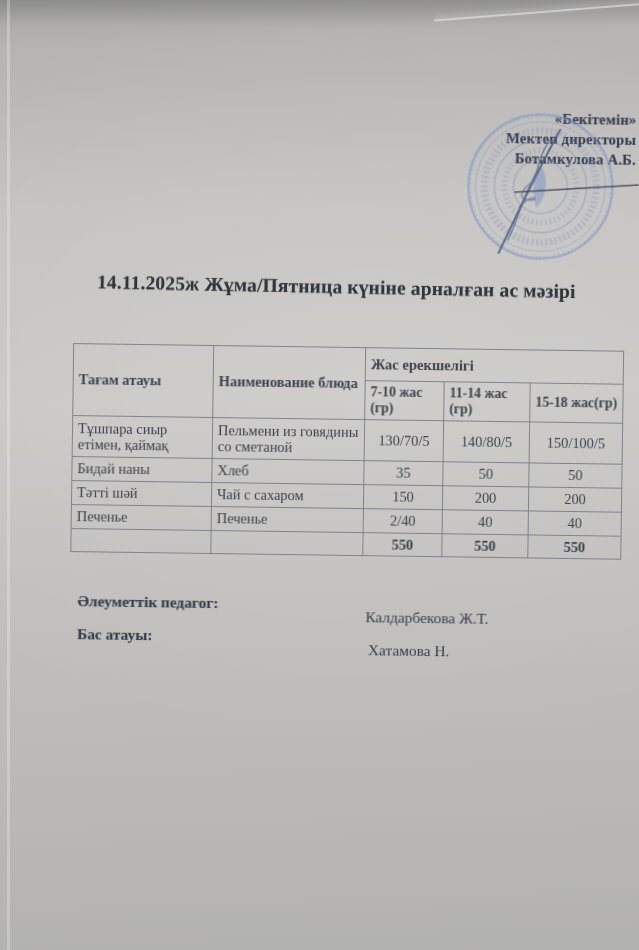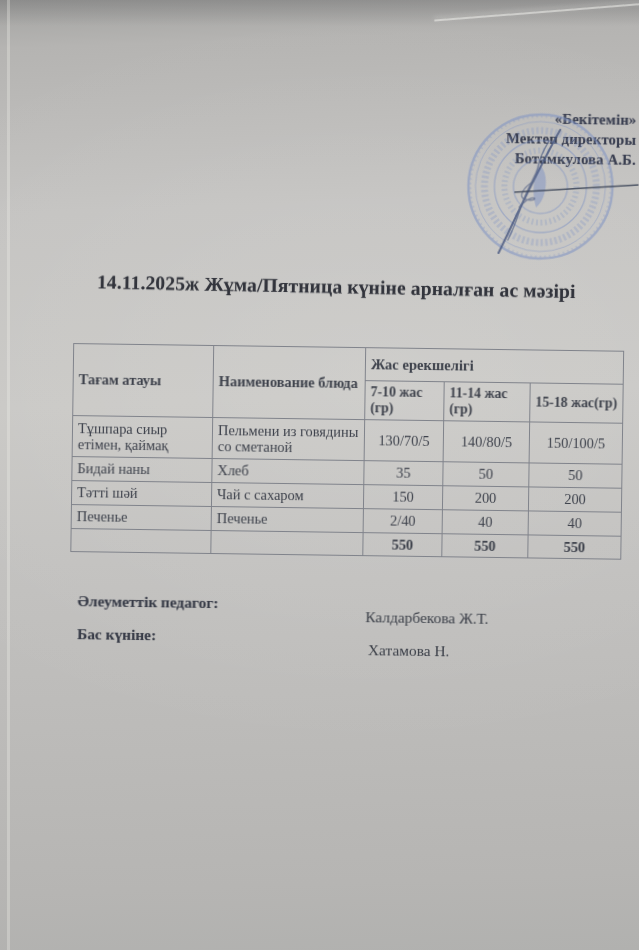--- a/index.html
+++ b/index.html
@@ -165,17 +165,17 @@
           <td class="ru"></td>
           <td class="num">550</td>
           <td class="num">550</td>
           <td class="num">550</td>
         </tr>
       </tbody>
     </table>
 
     <div class="sig-label s1">Әлеуметтік педагог:</div>
     <div class="sig-name s1">Калдарбекова Ж.Т.</div>
-    <div class="sig-label s2">Бас күніне:</div>
+    <div class="sig-label s2">Бас атауы:</div>
     <div class="sig-name s2">Хатамова Н.</div>
 
   </div>
 </div>
 
 </body></html>

